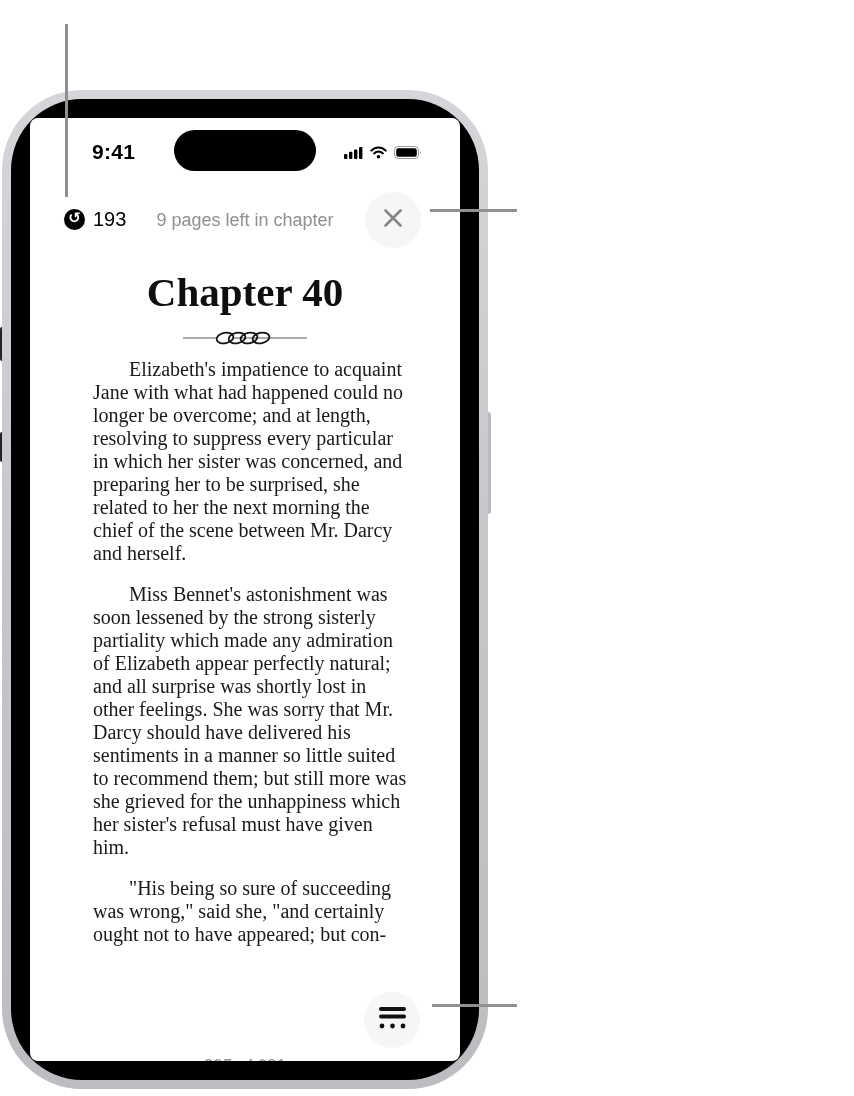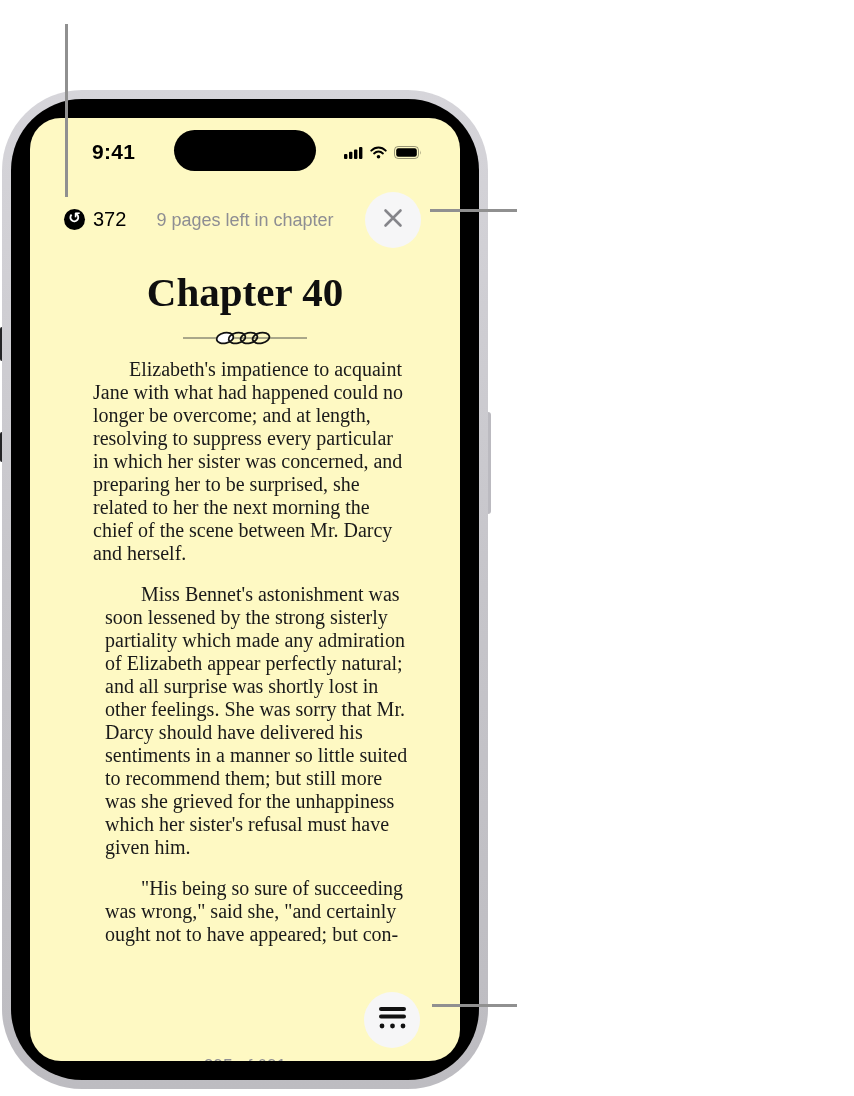--- a/index.html
+++ b/index.html
@@ -31,22 +31,22 @@
     background:linear-gradient(180deg,#d6d5da 0%, #c6c5ca 50%, #bdbcc1 100%);
     z-index:1;
   }
   .bezel {
     position:absolute; inset:9px;
     background:#000;
     border-radius:71px;
   }
   .screen {
     position:absolute; inset:19px;
-    background:#fef9c3;
-    border-radius:31px;
+    background:#ffffff;
+    border-radius:8px;
     overflow:hidden;
   }
 
   
   .time {
     position:absolute; left:62px; top:22px;
     font-size:21px; font-weight:700; color:#000; letter-spacing:.3px;
   }
   .island {
     position:absolute; top:12px; left:50%; transform:translateX(-50%);
@@ -92,21 +92,21 @@
     position:absolute; top:212px; left:0; width:100%;
     display:flex; justify-content:center;
   }
   .book-text {
     position:absolute; top:240px; left:63px; right:52px;
     font-family:"Liberation Serif", serif;
     font-size:20px; line-height:23px; color:#1a1a1a;
     text-align:left;
   }
   .book-text p { text-indent:36px; }
-  .book-text p + p { margin-top:18px;margin-left:12px; }
+  .book-text p + p { margin-top:18px; }
 
   .page-pos {
     position:absolute; top:938px; left:0; width:100%;
     text-align:center; font-size:17.5px; color:#8e8e93;
   }
 </style>
 </head>
 <body>
 
 <div class="callout v" id="callout-back"></div>
@@ -143,21 +143,21 @@
           <svg width="28" height="13" viewBox="0 0 28 13">
             <rect x="0.5" y="0.5" width="24" height="12" rx="3.6" stroke="rgba(0,0,0,0.4)" stroke-width="1" fill="none"></rect>
             <rect x="2.2" y="2.2" width="20.6" height="8.6" rx="2.2" fill="#000"></rect>
             <path d="M26.3 4.2 Q27.6 6.5 26.3 8.8 Z" fill="rgba(0,0,0,0.4)"></path>
           </svg>
         </span>
       </div>
 
       <div class="back-btn">
         <span class="back-circle">↺</span>
-        <span class="back-label">372</span>
+        <span class="back-label">193</span>
       </div>
       <div class="pages-left">9 pages left in chapter</div>
       <div class="round-btn" id="close-btn">
         <span>
           <svg width="24" height="24" viewBox="0 0 24 24">
             <path d="M4.5 4.5 L19.5 19.5 M19.5 4.5 L4.5 19.5" stroke="#85858a" stroke-width="2.6" stroke-linecap="round"></path>
           </svg>
         </span>
       </div>
 

